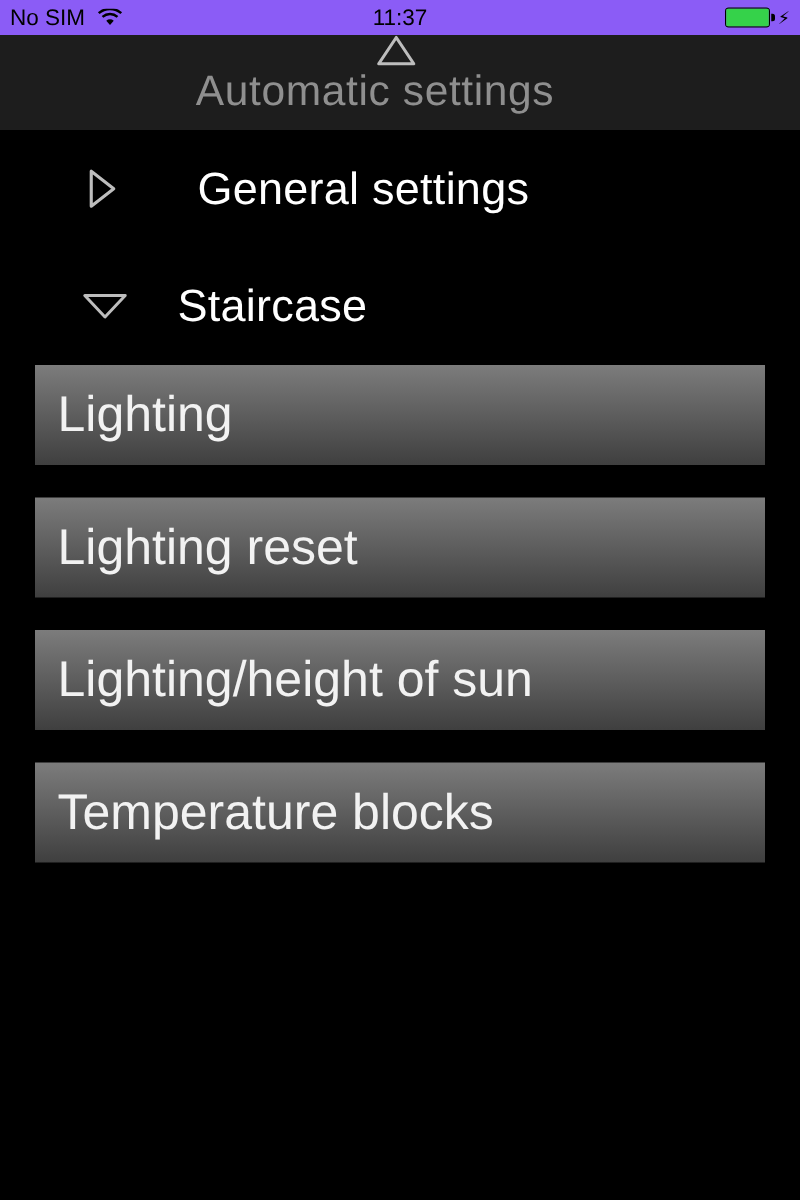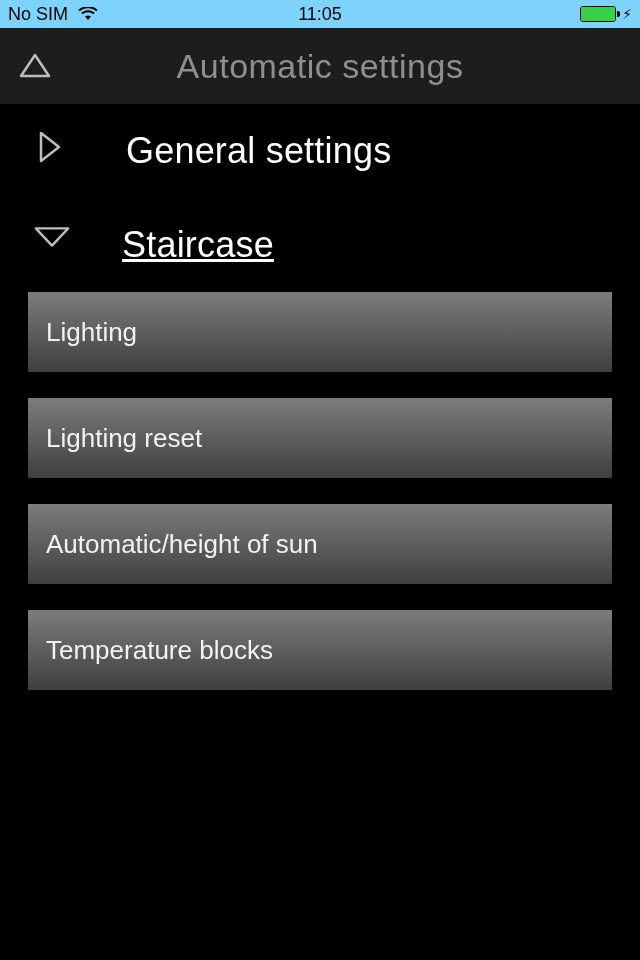--- a/index.html
+++ b/index.html
@@ -7,21 +7,21 @@
     width: 640px;
     height: 960px;
     background: #000;
     font-family: "Helvetica Neue", Helvetica, Arial, sans-serif;
     overflow: hidden;
     color: #fff;
   }
   
   .status-bar {
     height: 28px;
-    background: #7dd3fc;
+    background: #8b5cf6;
     display: flex;
     align-items: center;
     justify-content: space-between;
     padding: 0 8px;
     font-size: 18px;
     color: #000;
     font-weight: 400;
   }
   .status-left { display: flex; align-items: center; gap: 10px; }
   .status-center { position: absolute; left: 0; right: 0; text-align: center; pointer-events: none; }
@@ -49,20 +49,21 @@
   .bolt { font-size: 14px; color:#000; }
   .wifi-icon svg { display:block; }
 
   
   .header {
     height: 76px;
     background: #1d1d1d;
     display: flex;
     align-items: center;
     padding: 0 18px;
+    flex-direction: column;
   }
   .header-title {
     flex: 1;
     text-align: center;
     color: #8f8f8f;
     font-size: 34px;
     font-weight: 400;
     letter-spacing: 0.5px;
     margin-left: -40px; 
   }
@@ -70,64 +71,64 @@
 
   
   .content {
     padding: 0 0 0 0;
     height: calc(960px - 28px - 76px);
     overflow: hidden;
   }
 
   .section-row {
     display: flex;
-    align-items: flex-start;
+    align-items: center;
     padding: 26px 24px 26px 30px;
     gap: 56px;
+    margin-left: 32px;
   }
   .section-row.indent {
     padding-left: 32px;
-    gap: 50px;
-    text-decoration: underline;
+    gap: 38px;
   }
   .section-label {
     color: #fff;
     font-size: 36px;
     font-weight: 300;
     letter-spacing: 0.2px;
   }
   .tri-icon { width: 40px; display:flex; align-items:center; justify-content:center; }
 
   .item {
     margin: 0 28px 26px 28px;
     height: 80px;
     background: linear-gradient(#7c7c7c, #3f3f3f);
     display: flex;
     align-items: center;
     padding: 0 18px;
     color: #f2f2f2;
-    font-size: 26px;
+    font-size: 40px;
     font-weight: 300;
   }
 </style>
 </head>
 <body>
 
 <div class="status-bar">
   <div class="status-left">
     <span>No SIM</span>
     <span class="wifi-icon">
       <svg width="20" height="14" viewBox="0 0 20 14">
         <path d="M10 13 L7 9.5 C8.8 8 11.2 8 13 9.5 Z" fill="#000"></path>
         <path d="M4 6.5 C7.5 3.5 12.5 3.5 16 6.5" stroke="#000" stroke-width="2" fill="none"></path>
         <path d="M1 3.5 C6 -1 14 -1 19 3.5" stroke="#000" stroke-width="2" fill="none"></path>
       </svg>
     </span>
   </div>
-  <div class="status-center">11:05</div>
+  <div class="status-center">11:37</div>
   <div class="status-right">
     <div class="battery">
       <div class="battery-fill"></div>
     </div>
     <span class="bolt">⚡︎</span>
   </div>
 </div>
 
 <div class="header">
   <div class="back-icon">
@@ -160,19 +161,19 @@
 
   <div class="item">
     <span>Lighting</span>
   </div>
   <div class="item">
     <span>Lighting reset</span>
   </div>
 
 
   <div class="item">
-    <span>Automatic/height of sun</span>
+    <span>Lighting/height of sun</span>
   </div>
   <div class="item">
     <span>Temperature blocks</span>
   </div>
 
 </div>
 
 </body></html>

